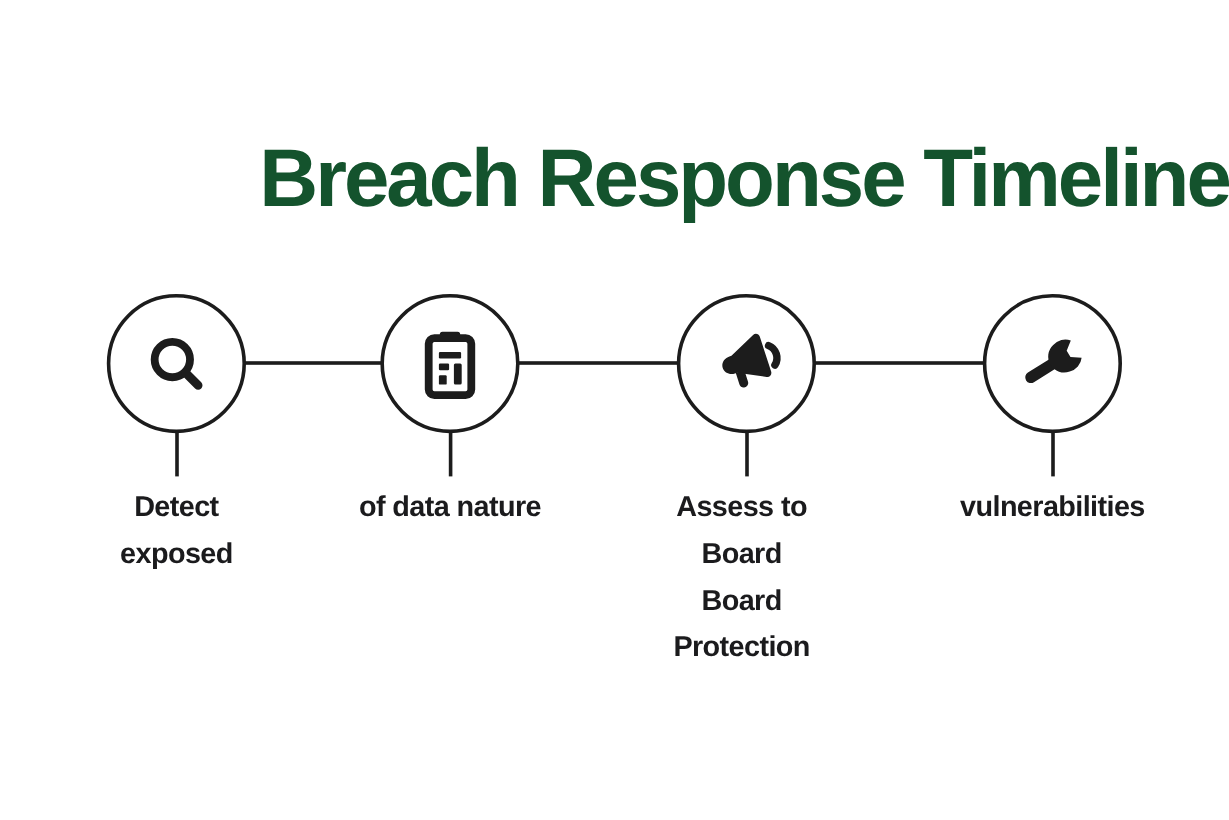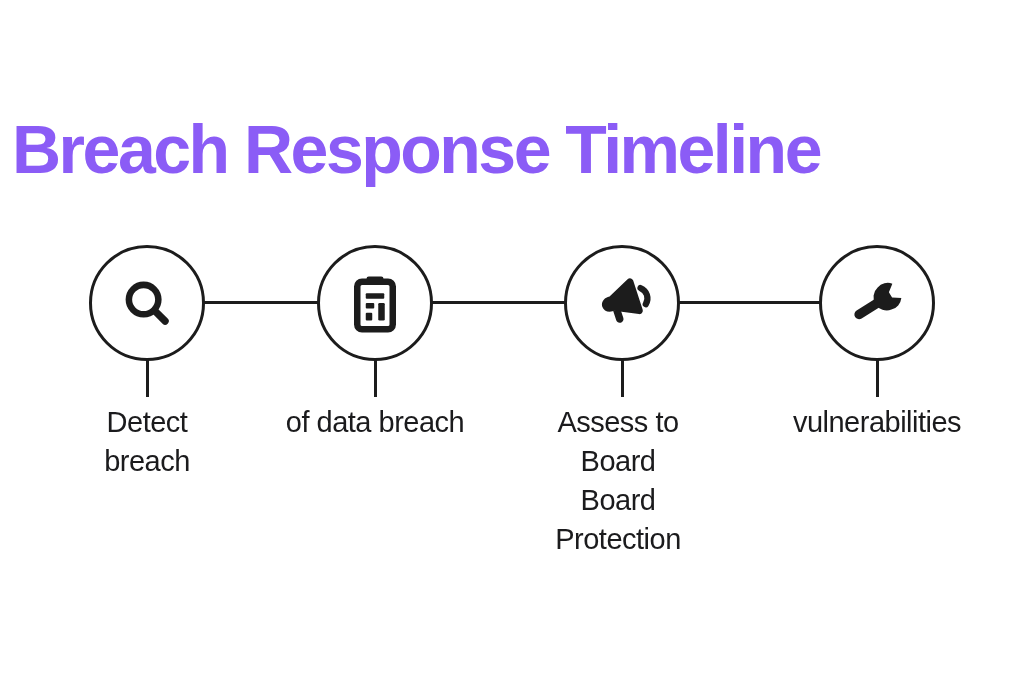--- a/index.html
+++ b/index.html
@@ -11,27 +11,26 @@
     overflow: hidden;
   }
   .canvas {
     position: relative;
     width: 1024px; height: 683px;
     background: #ffffff;
   }
   .title {
     position: absolute;
     top: 64px; left: 0; right: 0;
-    text-align: left;
+    text-align: right;
     font-size: 68px;
     font-weight: 700;
     letter-spacing: -2.5px;
-    color: #8b5cf6;
+    color: #14532d;
     white-space: nowrap;
-    padding-left: 12px;
   }
   .connector {
     position: absolute;
     top: 301px; left: 147px;
     width: 730px; height: 3px;
     background: #1c1c1c;
   }
   .step-circle {
     position: absolute;
     top: 245px;
@@ -56,25 +55,26 @@
   }
   .t0 { left: 145.5px; }
   .t1 { left: 373.5px; }
   .t2 { left: 620.5px; }
   .t3 { left: 875.5px; }
   .step-label {
     position: absolute;
     top: 403px;
     transform: translateX(-50%);
     text-align: center;
-    font-size: 29px;
+    font-size: 24px;
     line-height: 39px;
     letter-spacing: -0.5px;
     color: #1b1b1d;
     white-space: nowrap;
+    font-weight: bold;
   }
   .l0 { left: 147px; }
   .l1 { left: 375px; }
   .l2 { left: 618px; }
   .l3 { left: 877px; }
   .icon-svg { display: block; }
 </style>
 </head>
 <body>
 
@@ -88,38 +88,38 @@
     <span>
       <svg class="icon-svg" width="58" height="58" viewBox="0 0 24 24">
         <circle cx="10.6" cy="10.6" r="6.1" fill="none" stroke="#1c1c1c" stroke-width="2.7"></circle>
         <line x1="15.2" y1="15.2" x2="19.5" y2="19.5" stroke="#1c1c1c" stroke-width="3" stroke-linecap="round"></line>
       </svg>
     </span>
   </div>
   <div class="tick t0"></div>
   <div class="step-label l0">
     <div>Detect</div>
-    <div>breach</div>
+    <div>exposed</div>
   </div>
 
   <div class="step-circle c1">
     <span>
       <svg class="icon-svg" width="60" height="60" viewBox="0 0 24 24">
         <rect x="8.6" y="1.4" width="6.8" height="3.4" rx="0.9" fill="#1c1c1c"></rect>
         <rect x="4.9" y="3.5" width="14.2" height="19" rx="1.9" fill="none" stroke="#1c1c1c" stroke-width="2.6"></rect>
         <rect x="8.3" y="8.1" width="7.4" height="2.2" rx="0.4" fill="#1c1c1c"></rect>
         <rect x="8.3" y="12" width="3.4" height="2.2" rx="0.4" fill="#1c1c1c"></rect>
         <rect x="8.3" y="15.9" width="2.6" height="3.1" rx="0.4" fill="#1c1c1c"></rect>
         <rect x="13.3" y="12" width="2.6" height="7" rx="0.5" fill="#1c1c1c"></rect>
       </svg>
     </span>
   </div>
   <div class="tick t1"></div>
   <div class="step-label l1">
-    <div>of data breach</div>
+    <div>of data nature</div>
   </div>
 
   <div class="step-circle c2">
     <span>
       <svg class="icon-svg" width="62" height="62" viewBox="0 0 24 24">
         <g transform="rotate(-18 12 12)">
           <path d="M16.9 3.9 C17.8 3.4 18.8 4.1 18.8 5.1 L18.8 16.9 C18.8 17.9 17.8 18.6 16.9 18.1 L8.2 13.9 L7.5 13.9 C5.7 13.9 4.3 12.6 4.3 11 C4.3 9.4 5.7 8.1 7.5 8.1 L8.2 8.1 Z" fill="#1c1c1c"></path>
           <path d="M7.8 13.6 L10.7 14.7 L10.7 17.7 C10.7 18.5 10 19.1 9.2 19.1 C8.4 19.1 7.8 18.5 7.8 17.7 Z" fill="#1c1c1c"></path>
           <path d="M20.6 8.7 A4.3 4.3 0 0 1 20.6 15.3" fill="none" stroke="#1c1c1c" stroke-width="2.4" stroke-linecap="round"></path>
         </g>

